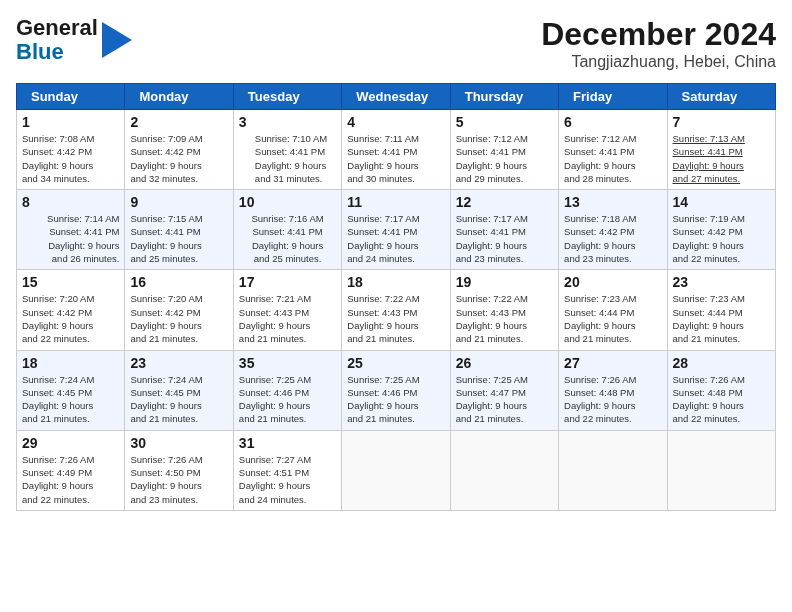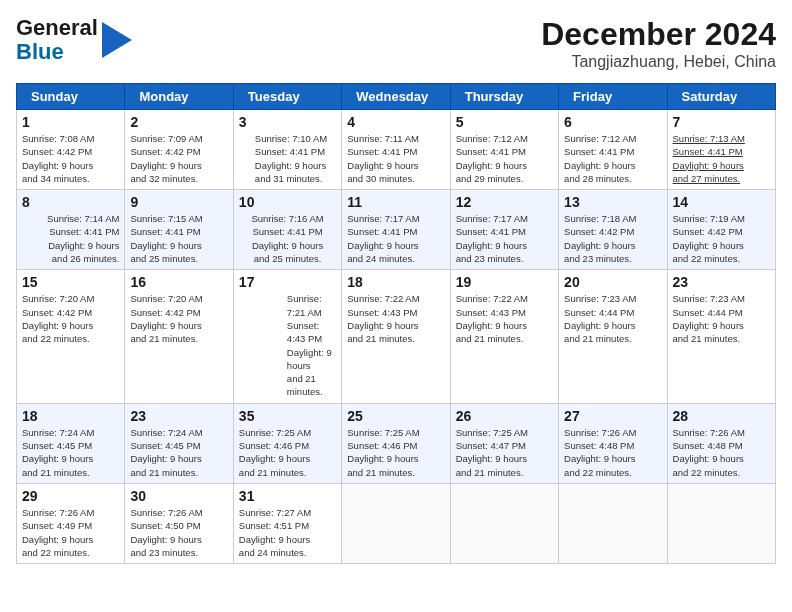--- a/index.html
+++ b/index.html
@@ -209,21 +209,21 @@
         </td>
         <td>
           <span class="day-num">16</span>
           <div class="day-info" style="white-space: pre-line;">Sunrise: 7:20 AM
 Sunset: 4:42 PM
 Daylight: 9 hours
 and 21 minutes.</div>
         </td>
         <td>
           <span class="day-num">17</span>
-          <div class="day-info" style="white-space: pre-line; margin-left: 48px;">Sunrise: 7:21 AM
+          <div class="day-info" style="white-space: pre-line;">Sunrise: 7:21 AM
 Sunset: 4:43 PM
 Daylight: 9 hours
 and 21 minutes.</div>
         </td>
         <td>
           <span class="day-num">18</span>
           <div class="day-info" style="white-space: pre-line;">Sunrise: 7:22 AM
 Sunset: 4:43 PM
 Daylight: 9 hours
 and 21 minutes.</div>

